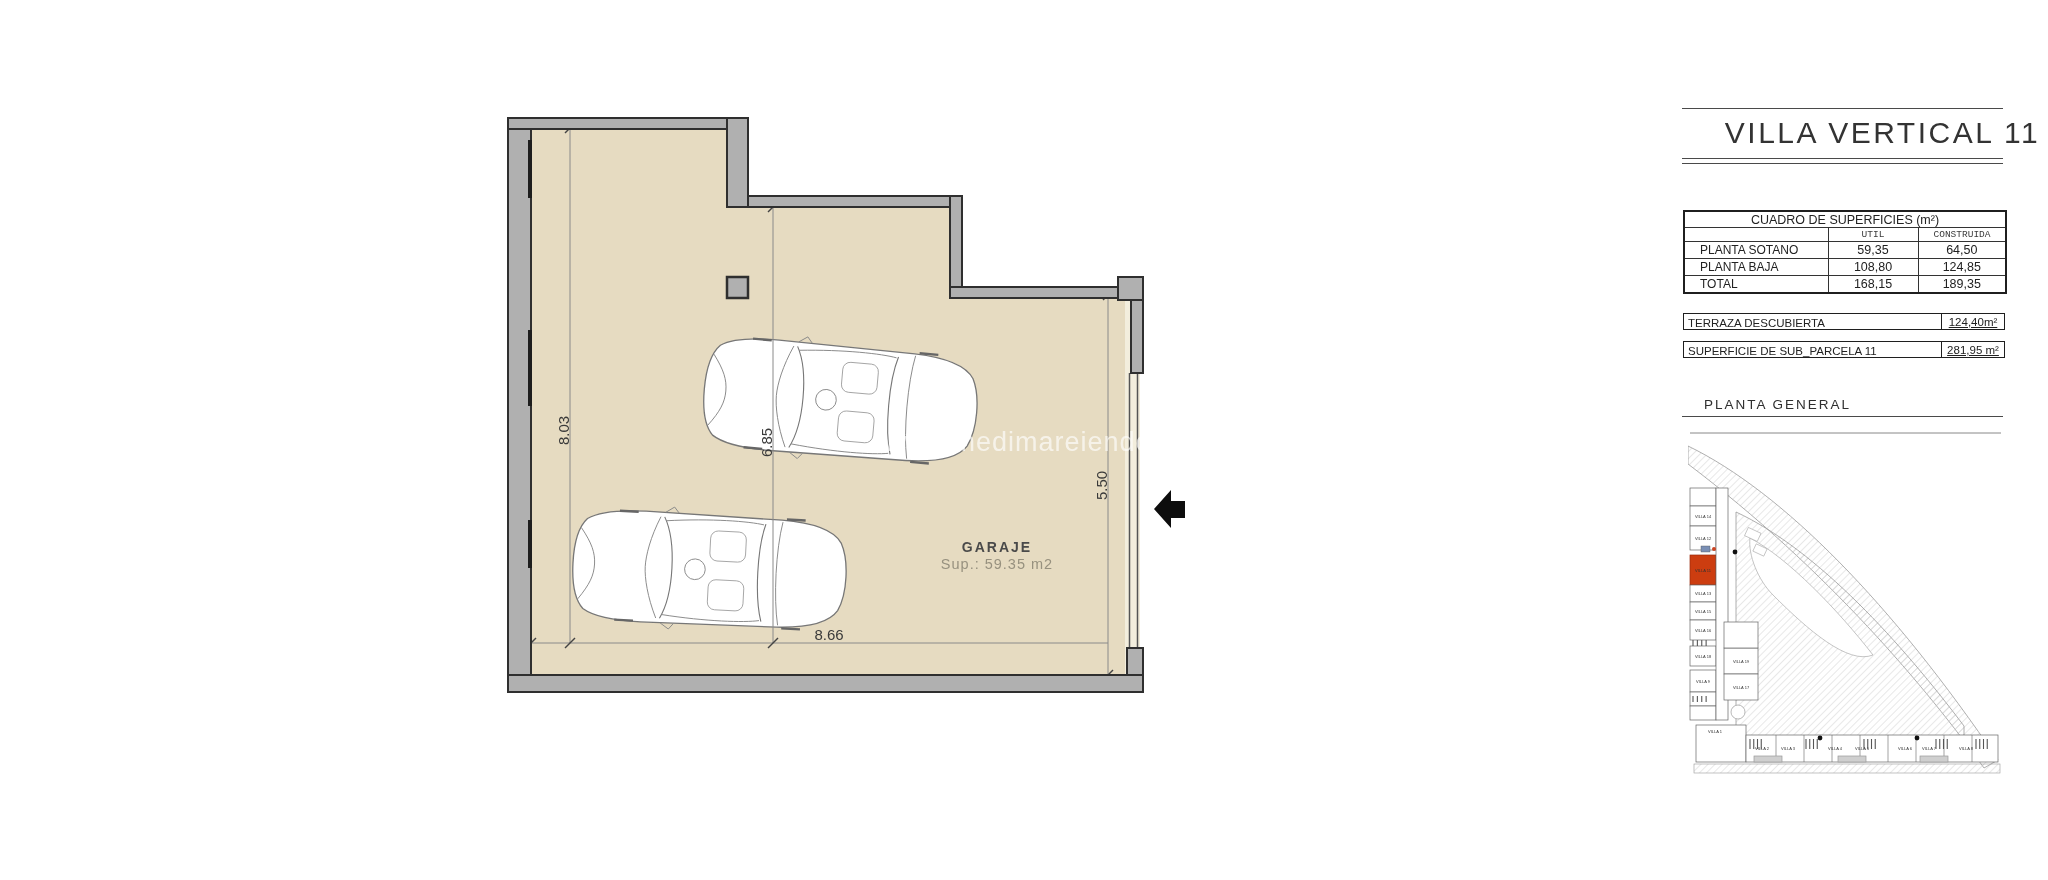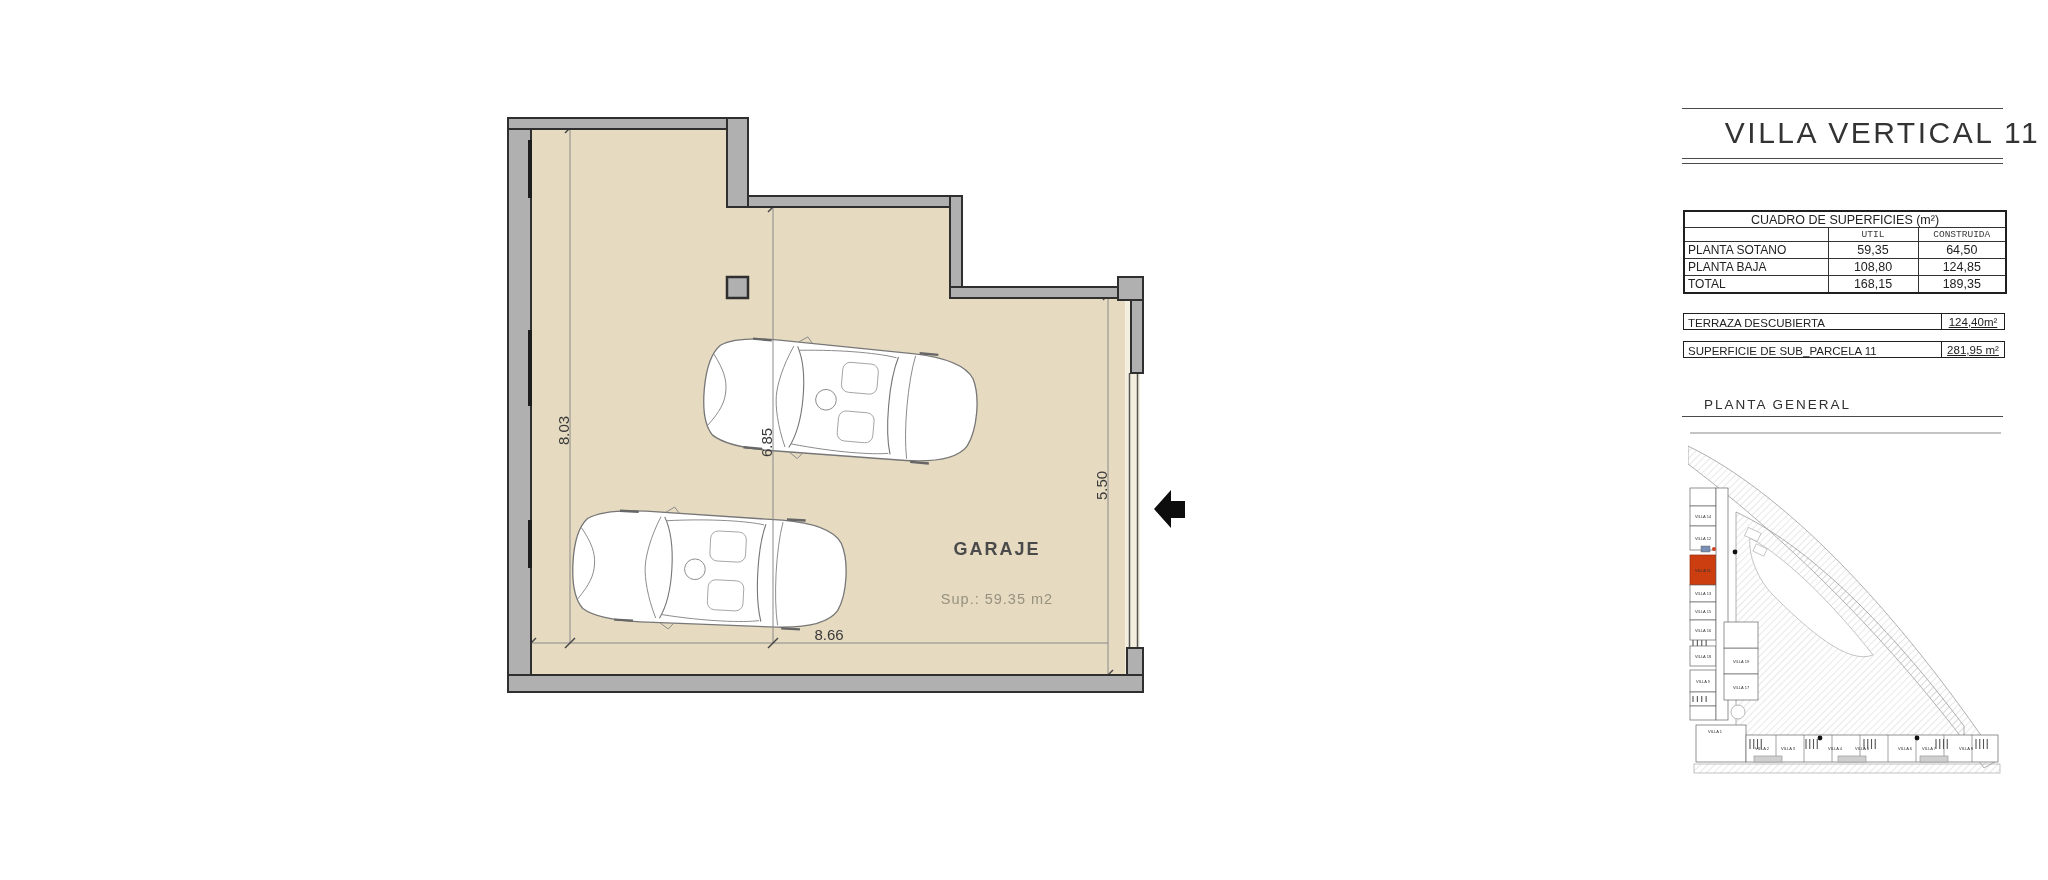--- a/index.html
+++ b/index.html
@@ -3,32 +3,32 @@
 <meta charset="utf-8">
 <style>
   html,body{margin:0;padding:0;background:#fff;}
   #stage{position:relative;width:2048px;height:880px;background:#fff;overflow:hidden;
          font-family:"Liberation Sans",sans-serif;color:#333;}
   
   #plan-svg{position:absolute;left:0;top:0;width:2048px;height:880px;}
   .dimlabel{position:absolute;font-size:15px;color:#3a3a3a;text-align:center;white-space:nowrap;}
   .rot{transform:rotate(-90deg);}
   #garaje-label{position:absolute;left:917px;top:539px;width:160px;text-align:center;
-      font-size:18px;font-weight:bold;letter-spacing:2px;color:#4a4a4a;}
+      font-size:14px;font-weight:bold;letter-spacing:2px;color:#4a4a4a;}
   #garaje-area{position:absolute;left:917px;top:556px;width:160px;text-align:center;
-      font-size:14.5px;letter-spacing:1px;color:#97917f;margin-top:35px;}
+      font-size:14.5px;letter-spacing:1px;color:#97917f;}
   #watermark{position:absolute;left:884px;top:427px;font-size:27px;letter-spacing:1px;
       color:rgba(255,255,255,0.65);white-space:nowrap;}
   
   .rule{position:absolute;border-top:1px solid #4a4a4a;}
   #tb-title{position:absolute;left:1682px;top:116px;width:321px;text-align:center;
       font-size:30px;letter-spacing:2.5px;color:#333;font-weight:400;white-space:nowrap;margin-left:40px;}
   table.surf{position:absolute;left:1683px;top:210px;width:322px;border-collapse:collapse;
       border:2px solid #1f1f1f;font-size:12px;color:#222;table-layout:fixed;}
-  table.surf td,table.surf th{border:1px solid #333;padding:0 3px;height:16px;font-weight:400;}
+  table.surf td,table.surf th{border:1px solid #333;padding:0 15px;height:16px;font-weight:400;}
   table.surf .ttl{text-align:center;font-size:12.5px;height:15px;}
   table.surf .hdr{text-align:center;font-size:9.5px;color:#3b3b3b;height:13px;font-family:Liberation Mono, monospace;}
   table.surf .num{text-align:center;font-size:12.5px;}
   .bar{position:absolute;left:1683px;width:322px;height:17px;border:1.5px solid #1f1f1f;
       box-sizing:border-box;display:flex;align-items:flex-end;font-size:11.5px;color:#222;}
   .bar .lbl{flex:1;padding-left:4px;white-space:nowrap;}
   .bar .val{width:62px;border-left:1.5px solid #1f1f1f;height:100%;display:flex;
       align-items:center;justify-content:center;white-space:nowrap;text-decoration:underline;}
   #pg-label{position:absolute;left:1687px;top:397px;font-size:13.5px;letter-spacing:2px;color:#2f2f2f;margin-left:17px;}
   #site-svg{position:absolute;left:1688px;top:430px;}
@@ -111,20 +111,21 @@
 
     <rect x="727" y="277" width="21" height="21" fill="#b0b0b0" stroke="#2f2f2f" stroke-width="2.5"></rect>
 
     <polygon fill="#0d0d0d" points="1154,509 1171,490 1171,501 1185,501 1185,518 1171,518 1171,528"></polygon>
   </svg>
 
   <div class="dimlabel rot" style="left:533px;top:422px;width:60px;">8.03</div>
   <div class="dimlabel rot" style="left:736px;top:434px;width:60px;">6.85</div>
   <div class="dimlabel rot" style="left:1071px;top:477px;width:60px;">5.50</div>
   <div class="dimlabel" style="left:799px;top:626px;width:60px;">8.66</div>
+  <div id="watermark">www.medimareiendom.co</div>
   <div id="garaje-label">GARAJE</div>
   <div id="garaje-area">Sup.: 59.35 m2</div>
 
   <div class="rule" style="left:1682px;top:108px;width:321px;"></div>
   <div id="tb-title">VILLA VERTICAL 11</div>
   <div class="rule" style="left:1682px;top:158px;width:321px;"></div>
   <div class="rule" style="left:1682px;top:163px;width:321px;"></div>
 
   <table class="surf">
     <colgroup>

